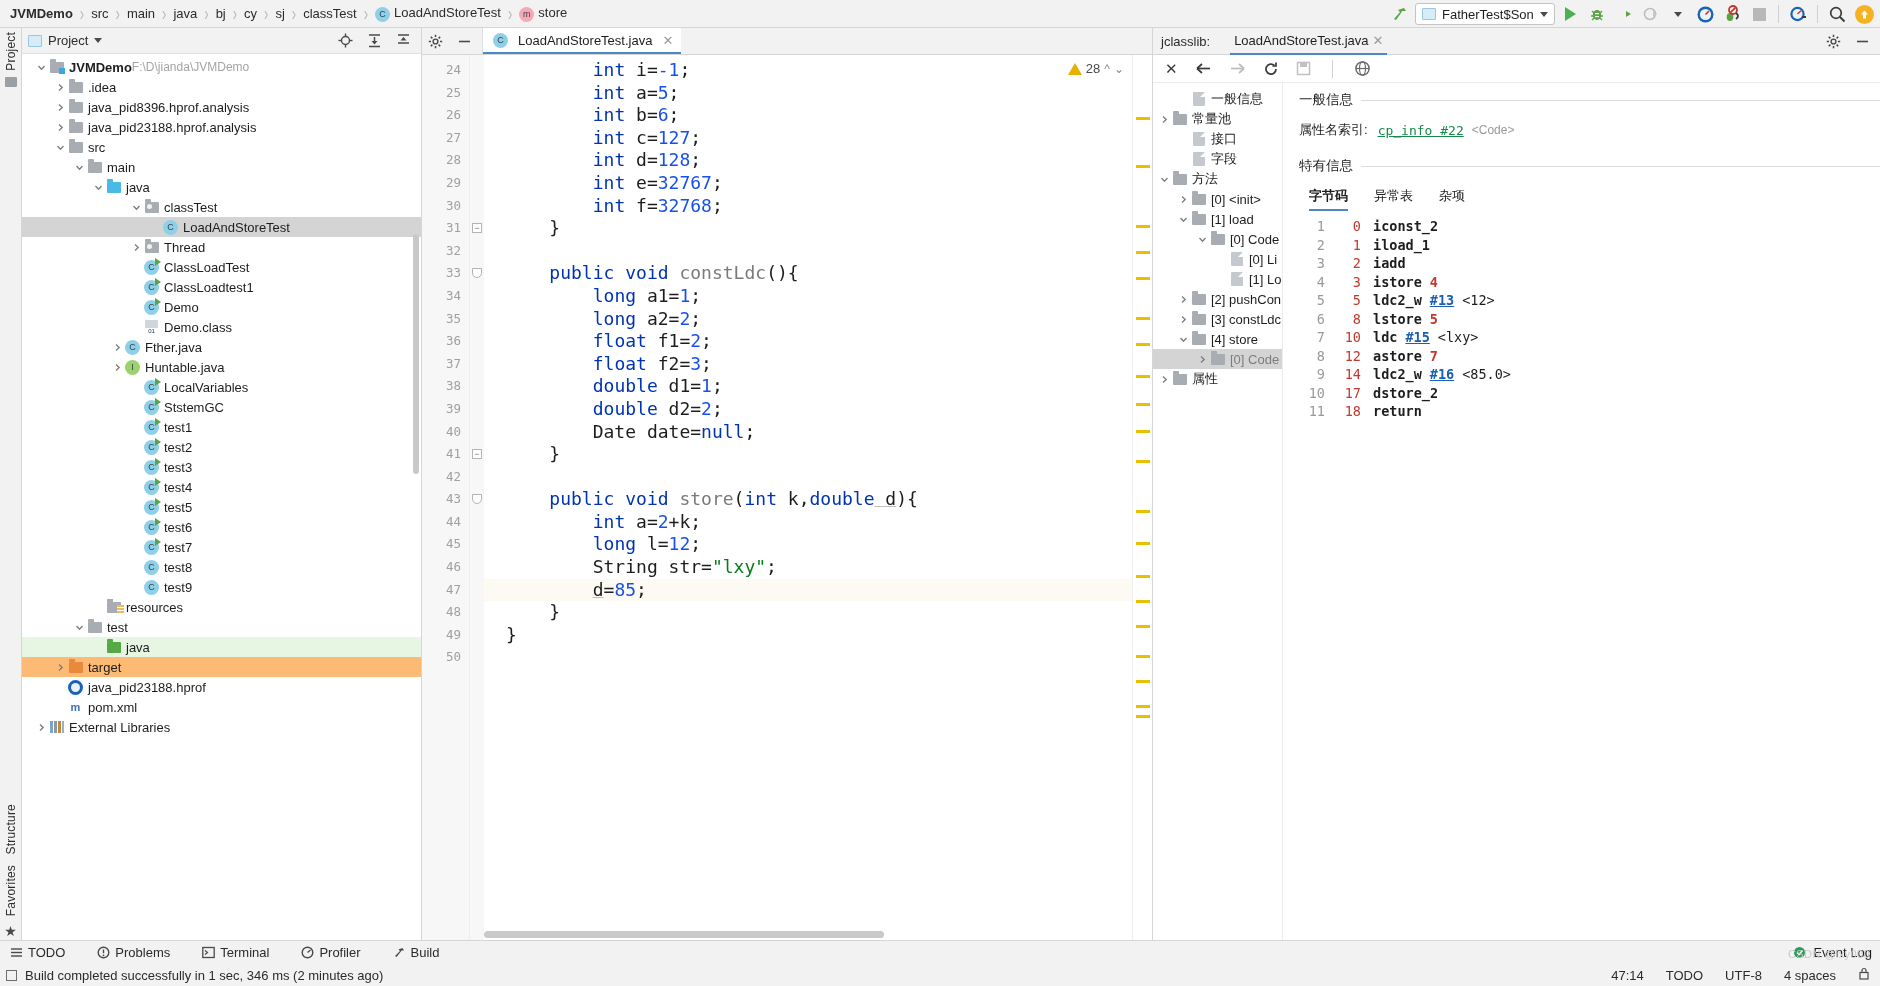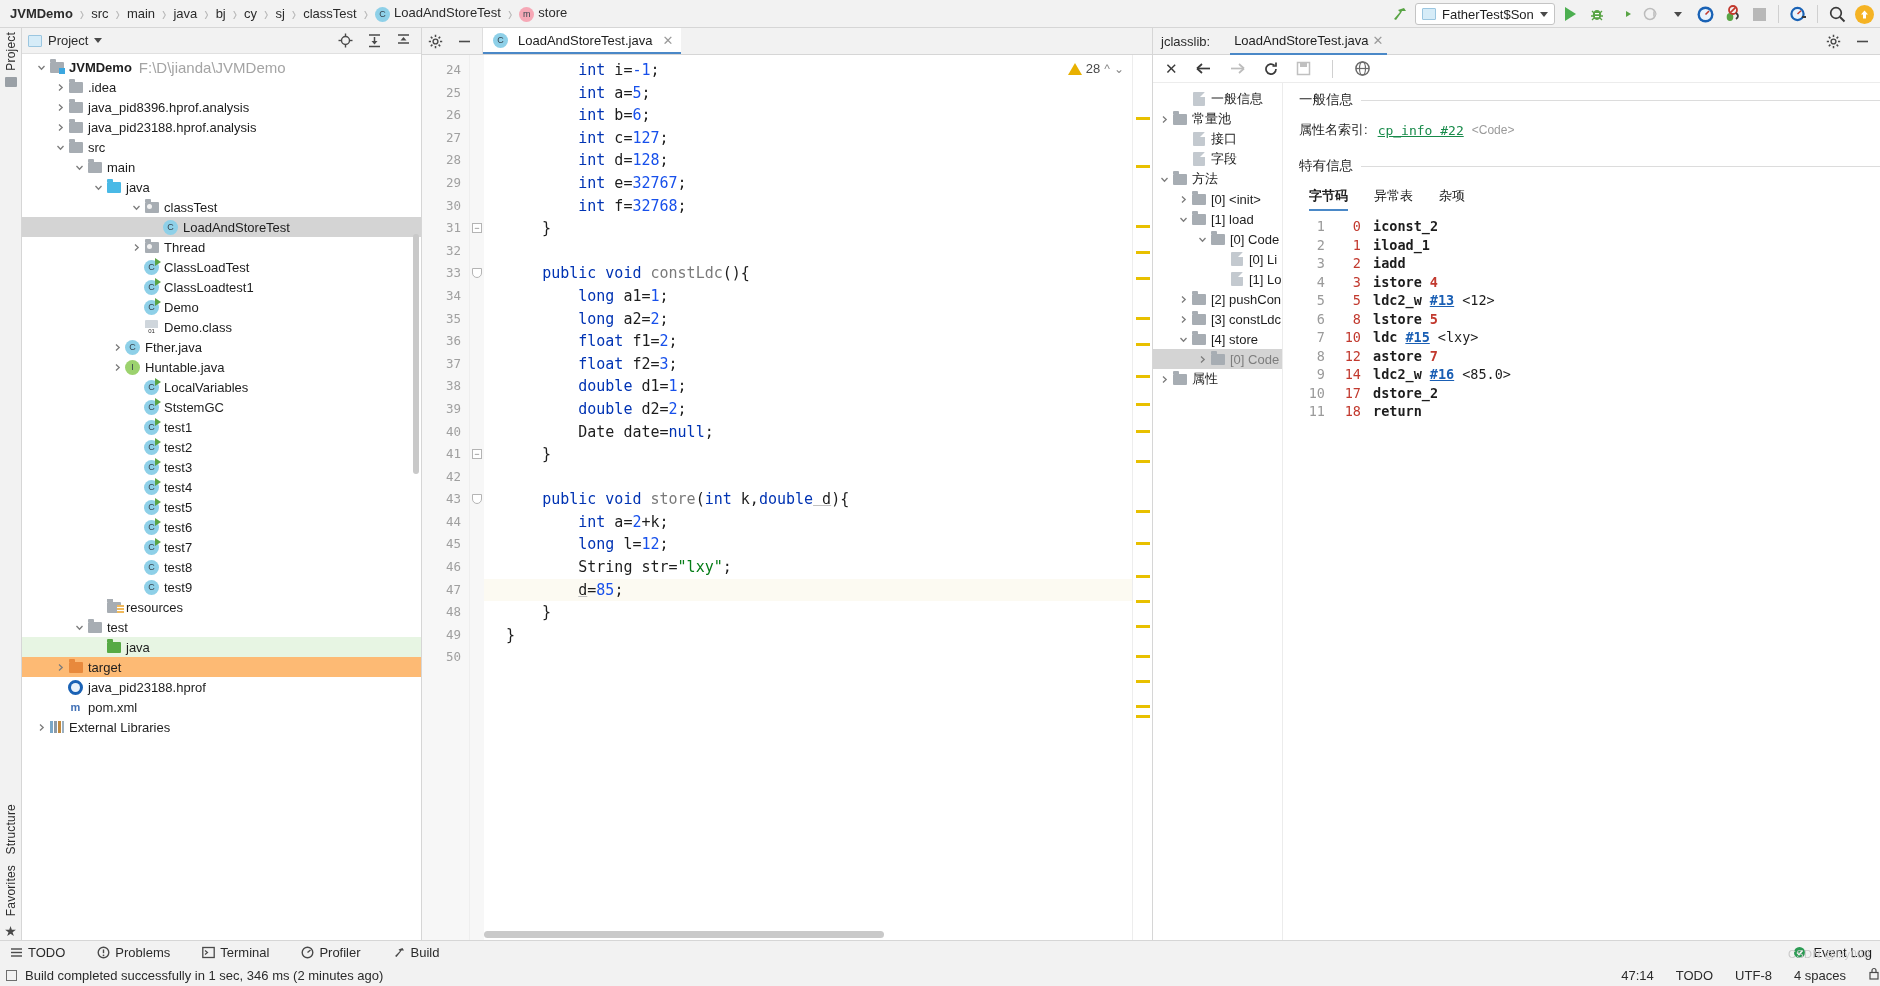--- a/index.html
+++ b/index.html
@@ -73,21 +73,21 @@
 
   .tree { flex:1; overflow: hidden; padding-top: 3px; position: relative; background:#fff;}
   .trow { height: 20px; display:flex; align-items:center; font-size:13px; color:#1d1d1d; white-space:nowrap; cursor:pointer;}
   .trow.sel { background:#d4d4d4; }
   .trow.green { background:#e7f5e3; }
   .trow.yellow { background:#fdba74; }
   .arrow { width:14px; min-width:14px; display:flex; align-items:center; justify-content:center; color:#7c7c7c; font-size:10px;}
   .arrow svg { display:block; }
   .ticon { width:17px; min-width:17px; display:flex; align-items:center; justify-content:center; margin-right:4px;}
   .tlabel.bold { font-weight:bold; }
-  .tpath { color:#a4a4a4; margin-left:7px; font-size:15px;}
+  .tpath { color:#a4a4a4; margin-left:0; font-size:12px;}
 
   .folder { width:14px;height:11px;position:relative;background:#a7adb3;border-radius:1px;}
   .folder::before{content:'';position:absolute;top:-3px;left:0;width:6px;height:3px;background:#a7adb3;border-radius:1px 1px 0 0;}
   .folder.blue { background:#49b9e6; } .folder.blue::before{background:#49b9e6;}
   .folder.green{ background:#56aa45; } .folder.green::before{background:#56aa45;}
   .folder.orange{background:#e8893c;} .folder.orange::before{background:#e8893c;}
   .cls-ico{width:15px;height:15px;border-radius:50%;background:#8ed0e8;color:#36434d;font-size:9px;display:flex;align-items:center;justify-content:center;}
   .cls-ico.iface{background:#9cd26e;}
   .play-badge{position:absolute;right:-2px;top:-2px;width:0;height:0;border-top:4px solid transparent;border-bottom:4px solid transparent;border-left:6px solid #59a445;}
   .rel{position:relative;}
@@ -109,21 +109,21 @@
   .ed-tab { display:flex; align-items:center; gap:6px; padding: 0 8px 0 10px; background:#fff; font-size:13px; border-bottom:2px solid #4a88c7; cursor:pointer; }
   .tab-x { color:#9a9a9a; font-size:13px; margin-left:4px; cursor:pointer;}
 
   .ed-main { flex:1; display:flex; min-height:0; position:relative; background:#fff;}
   .gutter { width:48px; min-width:48px; background:#f7f7f7; border-right:1px solid #eee; text-align:right; padding-top:4px;}
   .gnum { height:22.6px; line-height:22.6px; font-family:"DejaVu Sans Mono", monospace; font-size:12.5px; color:#a0a0a0; padding-right:8px; }
   .foldcol { width:14px; min-width:14px; background:#f7f7f7; padding-top:4px; position:relative;}
   .fold { position:absolute; left:2px; width:10px; height:10px; border:1px solid #b4b4b4; background:#fff; display:flex;align-items:center;justify-content:center;font-size:9px;color:#777; }
   .fold.round { border-radius:0 0 5px 5px; }
   .codearea { flex:1; padding-top:4px; position:relative; overflow:hidden; background:#fff; }
-  .cline { height:22.6px; line-height:22.6px; font-family:"DejaVu Sans Mono", monospace; font-size:15px; white-space:pre; padding-left:22px; }
+  .cline { height:22.6px; line-height:22.6px; font-family:"DejaVu Sans Mono", monospace; font-size:18px; white-space:pre; padding-left:22px; }
   .cline.hl { background:#fcfaf2; }
   .kw { color:#0033b3; }
   .num { color:#1750eb; }
   .str { color:#067d17; }
   .ident { color:#1d1d1d; }
   .fname { color:#7a7a7a; }
   .param-u { text-decoration: underline; text-decoration-color:#c0c0c0;}
 
   .ed-rightbar { width:20px; min-width:20px; background:#fff; border-left:1px solid #ededed; position:relative; }
   .mark { position:absolute; left:3px; width:14px; height:3px; background:#e8c000; }
@@ -163,21 +163,21 @@
   .bc-op { color:#1d1d1d; font-weight:bold;}
   .bc-arg { color:#c2392e; font-weight:bold; margin-left:8px;}
   .bc-ref { color:#1a5fb4; text-decoration:underline; font-weight:bold; margin-left:8px;}
   .bc-cmt { color:#1d1d1d; margin-left:8px;}
 
   
   .bottombar { height:24px; min-height:24px; display:flex; align-items:center; background:#f2f2f2; border-top:1px solid #d6d6d6; padding-left:4px; gap:20px; font-size:13px;}
   .bb-item { display:flex; align-items:center; gap:5px; padding:0 6px; cursor:pointer; color:#2b2b2b;}
   .bb-right { margin-left:auto; display:flex; align-items:center; gap:7px; padding-right:8px;}
   .statusbar { height:22px; min-height:22px; display:flex; align-items:center; background:#f2f2f2; padding-left:6px; font-size:13px; color:#2b2b2b; gap:8px;}
-  .sb-right { margin-left:auto; display:flex; align-items:center; gap:22px; }
+  .sb-right { margin-left:auto; display:flex; align-items:center; gap:22px; padding-right:10px;}
   .wm { position:absolute; right:10px; bottom:26px; font-size:11px; color:#c9c9c9; letter-spacing:0.4px;}
   .sq-outline{width:11px;height:11px;border:1.5px solid #6e6e6e;}
 </style>
 </head>
 <body>
 
 <div class="app">
 
   <div class="topbar">
     <div class="crumbs" id="crumbs">

